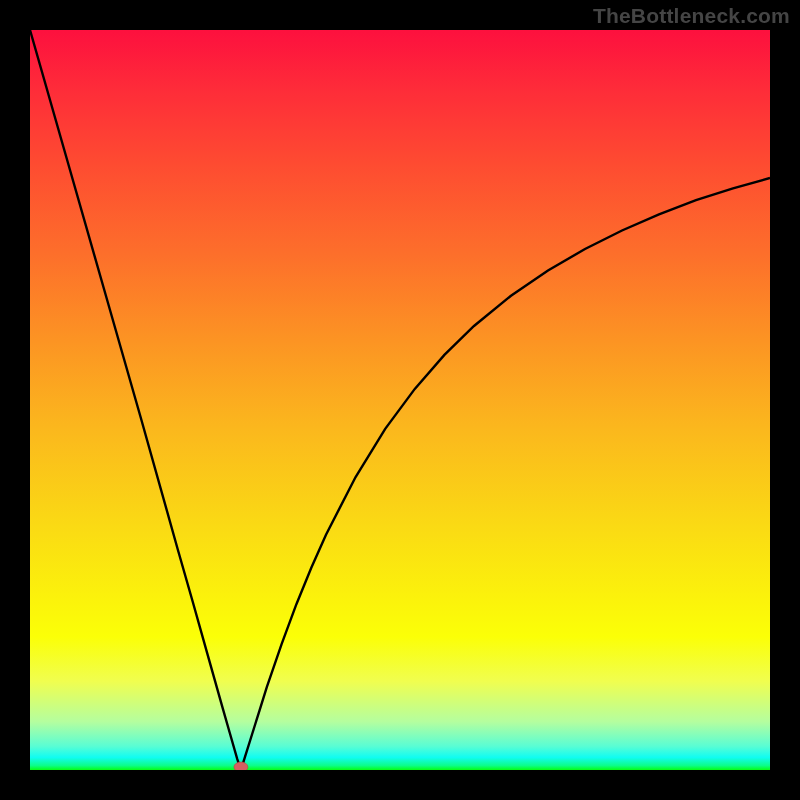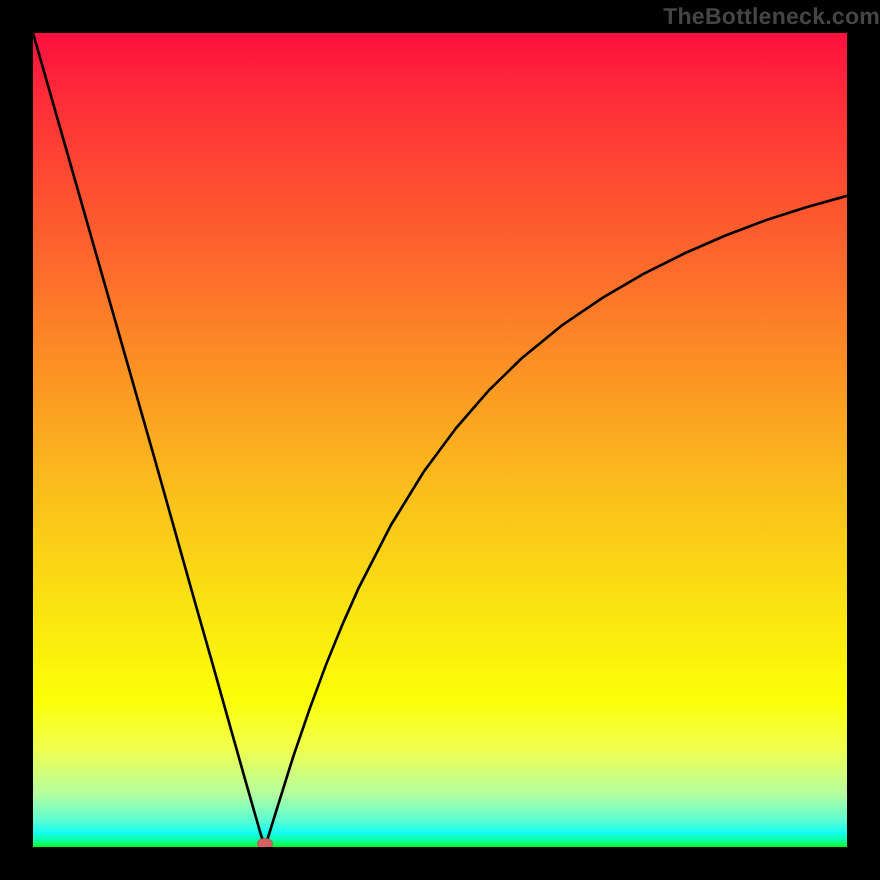--- a/index.html
+++ b/index.html
@@ -13,21 +13,21 @@
   }
   .frame {
     position: relative;
     width: 800px;
     height: 800px;
     background: #000;
   }
   .watermark {
     position: absolute;
     top: 4px;
-    right: 0;
+    right: 10px;
     color: #454545;
     font-size: 21px;
     font-weight: 600;
     letter-spacing: 0.2px;
     z-index: 5;
   }
   .plot-area {
     position: absolute;
     left: 30px;
     top: 30px;

